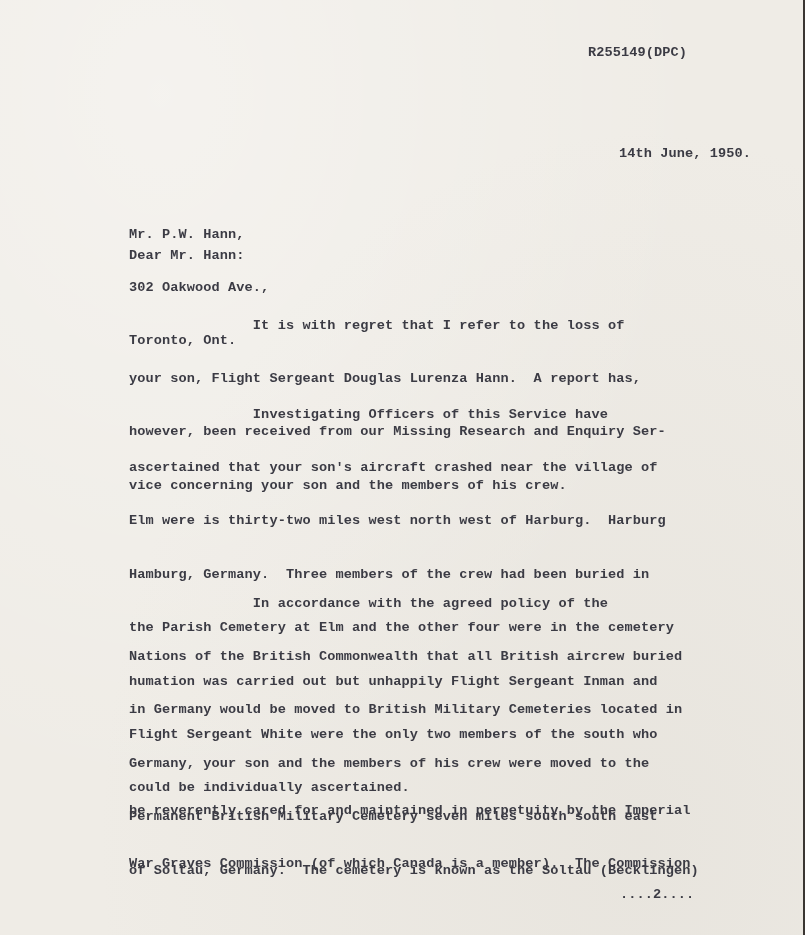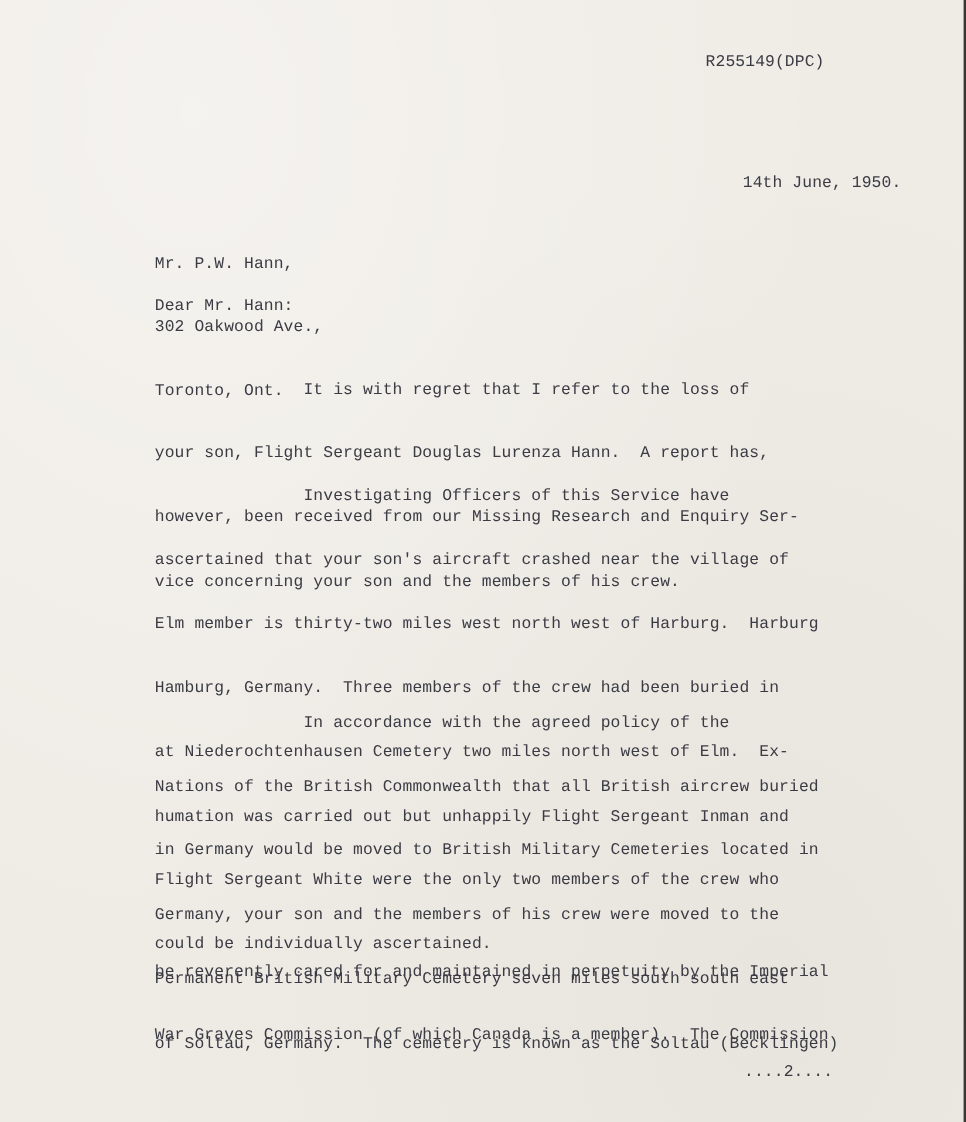--- a/index.html
+++ b/index.html
@@ -23,37 +23,37 @@
       background-image:
         radial-gradient(ellipse at 20% 10%, rgba(255,255,255,0.35), rgba(255,255,255,0) 60%),
         radial-gradient(ellipse at 80% 90%, rgba(200,195,185,0.18), rgba(0,0,0,0) 60%);
       border-right: 2px solid #3a3632;
       box-sizing: content-box;
     }
     .typed {
       font-family: "Liberation Mono", "DejaVu Sans Mono", monospace;
       font-size: 13.6px;
       color: #3b3b44;
-      font-weight: normal;
+      font-weight: bold;
       letter-spacing: 0.1px;
       white-space: pre;
       position: absolute;
       line-height: 17.8px;
     }
     .ref {
       left: 588px;
       top: 44px;
     }
     .date {
       left: 619px;
       top: 145px;
     }
     .address {
       left: 129px;
-      top: 176px;
+      top: 190px;
     }
     .salutation {
       left: 129px;
       top: 247px;
     }
     .para {
       left: 129px;
     }
     .p1 { top: 281px; }
     .p2 { top: 370px; }
@@ -88,25 +88,25 @@
   <div class="typed para p1">
     <span class="line">               It is with regret that I refer to the loss of</span>
     <span class="line">your son, Flight Sergeant Douglas Lurenza Hann.  A report has,</span>
     <span class="line">however, been received from our Missing Research and Enquiry Ser-</span>
     <span class="line">vice concerning your son and the members of his crew.</span>
   </div>
 
   <div class="typed para p2">
     <span class="line">               Investigating Officers of this Service have</span>
     <span class="line">ascertained that your son's aircraft crashed near the village of</span>
-    <span class="line">Elm member is thirty-two miles west north west of Harburg.  Harburg</span>
+    <span class="line">Elm were is thirty-two miles west north west of Harburg.  Harburg</span>
     <span class="line">Hamburg, Germany.  Three members of the crew had been buried in</span>
-    <span class="line">at Niederochtenhausen Cemetery two miles north west of Elm.  Ex-</span>
+    <span class="line">the Parish Cemetery at Elm and the other four were in the cemetery</span>
     <span class="line">humation was carried out but unhappily Flight Sergeant Inman and</span>
-    <span class="line">Flight Sergeant White were the only two members of the crew who</span>
+    <span class="line">Flight Sergeant White were the only two members of the south who</span>
     <span class="line">could be individually ascertained.</span>
   </div>
 
   <div class="typed para p3">
     <span class="line">               In accordance with the agreed policy of the</span>
     <span class="line">Nations of the British Commonwealth that all British aircrew buried</span>
     <span class="line">in Germany would be moved to British Military Cemeteries located in</span>
     <span class="line">Germany, your son and the members of his crew were moved to the</span>
     <span class="line">Permanent British Military Cemetery seven miles south south east</span>
     <span class="line">of Soltau, Germany.  The cemetery is known as the Soltau (Becklingen)</span>

